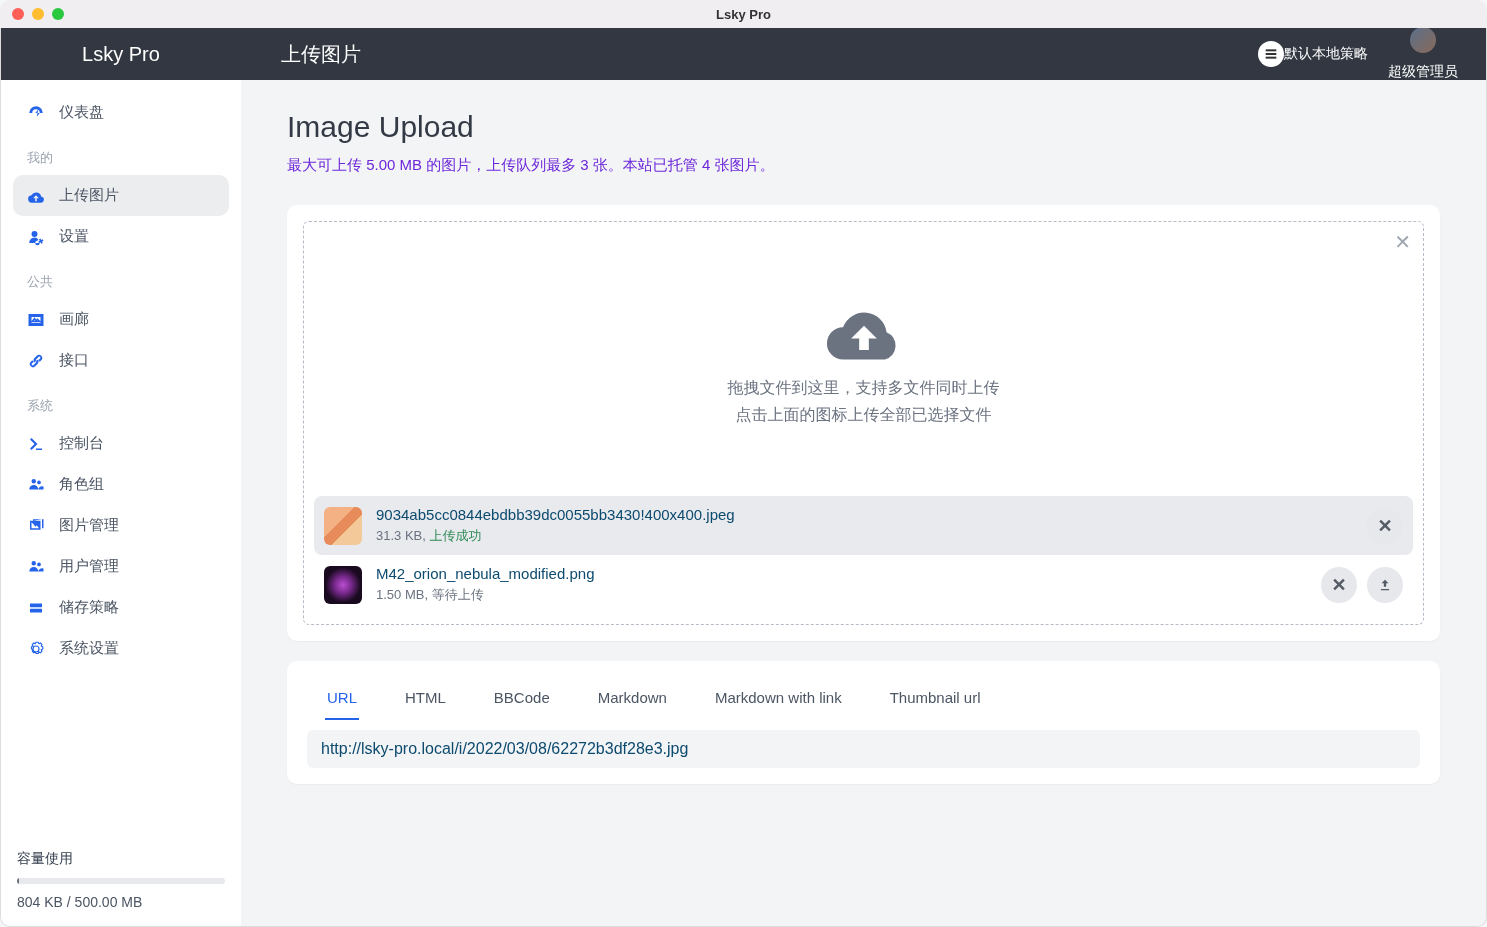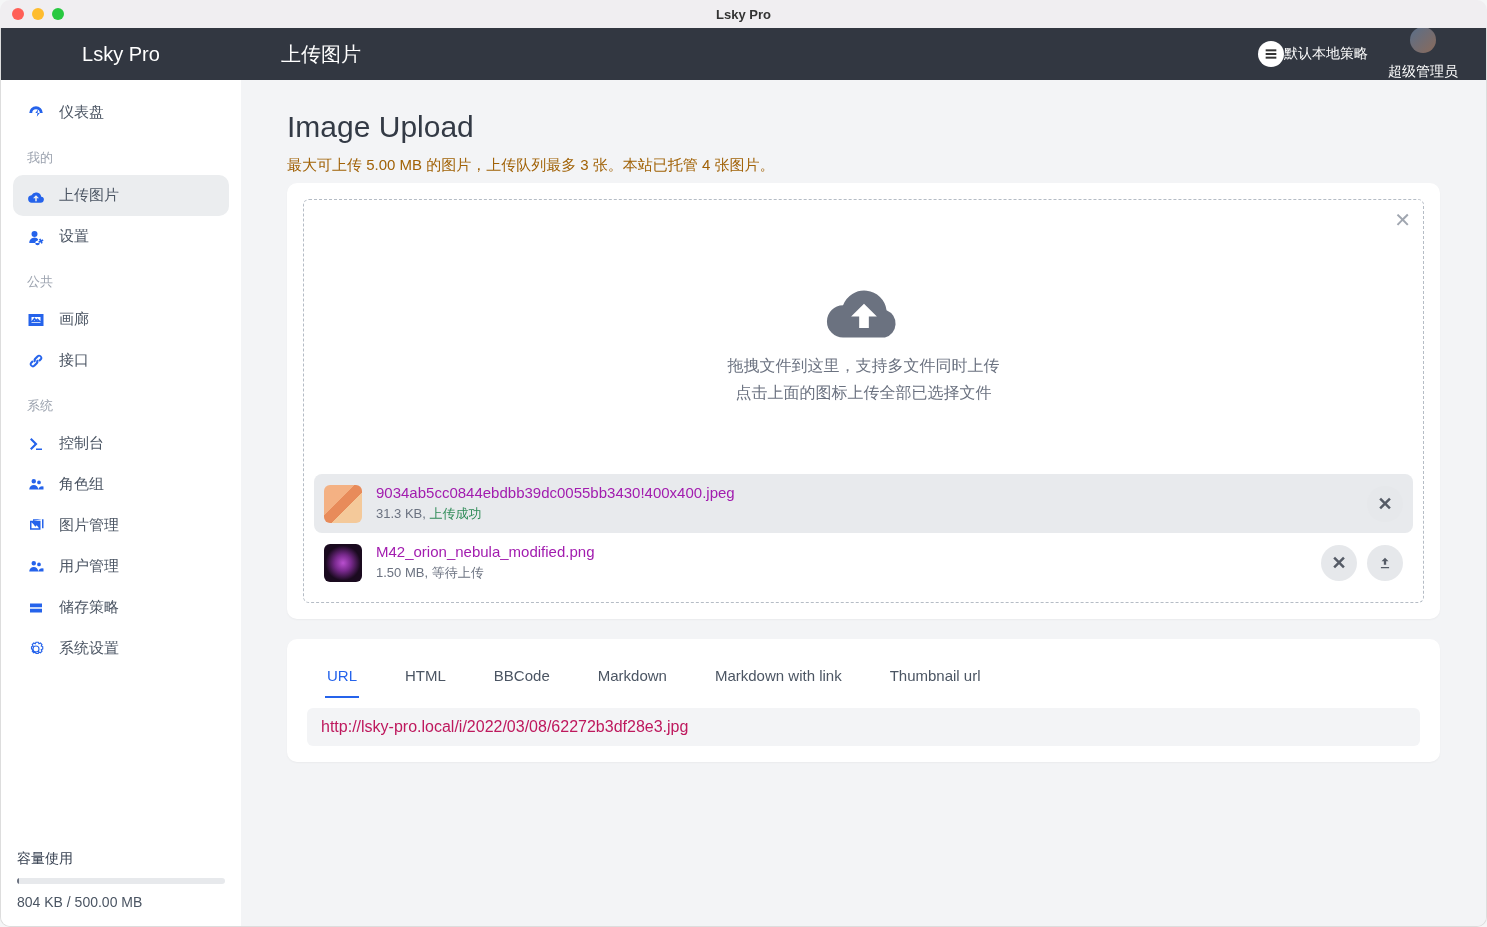--- a/index.html
+++ b/index.html
@@ -33,48 +33,48 @@
 .side-item svg { width: 18px; height: 18px; fill: #2563eb; }
 .side-section { font-size: 13px; color: #9ca3af; padding: 16px 14px 8px; }
 .sidebar-bottom { margin-top: auto; padding: 8px 4px 4px; }
 .cap-label { font-size: 14px; color: #374151; margin-bottom: 10px; }
 .cap-bar { height: 6px; background: #e7e9ec; border-radius: 3px; overflow: hidden; margin-bottom: 10px; }
 .cap-fill { height: 100%; width: 2px; background: #6b7280; }
 .cap-text { font-size: 14px; color: #4b5563; }
 
 .main { flex: 1; overflow-y: auto; padding: 30px 46px; background: #f3f4f6; }
 .page-title { font-size: 30px; font-weight: 500; color: #333a45; margin-bottom: 12px; }
-.page-sub { font-size: 15px; color: #a16207; margin-bottom: 8px; }
+.page-sub { font-size: 15px; color: #6d28d9; margin-bottom: 30px; }
 
 .card { background: #fff; border-radius: 10px; padding: 16px; box-shadow: 0 1px 2px rgba(0,0,0,0.04); margin-bottom: 20px; }
 .dropzone { border: 1px dashed #b5bcc5; border-radius: 6px; position: relative; padding: 10px; }
 .dz-close { position: absolute; top: 8px; right: 12px; cursor: pointer; color: #a0a6b0; font-size: 20px; }
 .dz-center { text-align: center; padding: 76px 0 50px; }
 .dz-center svg { width: 80px; height: 58px; fill: #6b7280; }
 .dz-line { color: #6b7280; font-size: 16px; margin-top: 8px; }
 .dz-line + .dz-line { margin-top: 6px; margin-bottom: 20px; }
 
 .file-row { display: flex; align-items: center; padding: 10px; border-radius: 8px; }
 .file-row.done { background: #e8eaed; }
 .thumb { width: 38px; height: 38px; border-radius: 6px; }
 .thumb-a { background: linear-gradient(135deg,#f4b183 40%,#e88b5a 40%,#e88b5a 60%,#f4c99a 60%); }
 .thumb-b { background: radial-gradient(circle at 50% 50%, #b94fcf 0%, #7a2a8f 30%, #1a0a1f 65%); }
 .file-info { flex: 1; margin-left: 14px; }
-.file-name { font-size: 15px; color: #a21caf; }
+.file-name { font-size: 15px; color: #0c4a6e; }
 .file-meta { font-size: 13px; color: #6b7280; margin-top: 4px; }
 .file-meta .ok { color: #2e8b57; }
 .file-actions { display: flex; gap: 10px; }
 .circ-btn { width: 36px; height: 36px; border-radius: 50%; background: #e6e8eb; display: flex; align-items: center; justify-content: center; cursor: pointer; color: #555b66; }
 .circ-btn svg { width: 14px; height: 14px; fill: currentColor; }
 .circ-btn .x { font-size: 18px; font-weight: bold; }
 
 .tabs { display: flex; gap: 44px; padding: 0 22px; }
 .tab { padding: 12px 2px; font-size: 15px; color: #4b5563; cursor: pointer; border-bottom: 2px solid transparent; }
 .tab.active { color: #2563eb; border-bottom-color: #2563eb; }
-.url-field { margin: 10px 4px 0; padding: 10px 14px; background: #f3f4f6; border-radius: 6px; color: #be185d; font-size: 16px; }
+.url-field { margin: 10px 4px 0; padding: 10px 14px; background: #f3f4f6; border-radius: 6px; color: #0c4a6e; font-size: 16px; }
 </style>
 </head>
 <body>
 
 <div class="window-chrome">
   <div class="traffic-lights">
     <div class="traffic-light tl-red"></div>
     <div class="traffic-light tl-yellow"></div>
     <div class="traffic-light tl-green"></div>
   </div>

